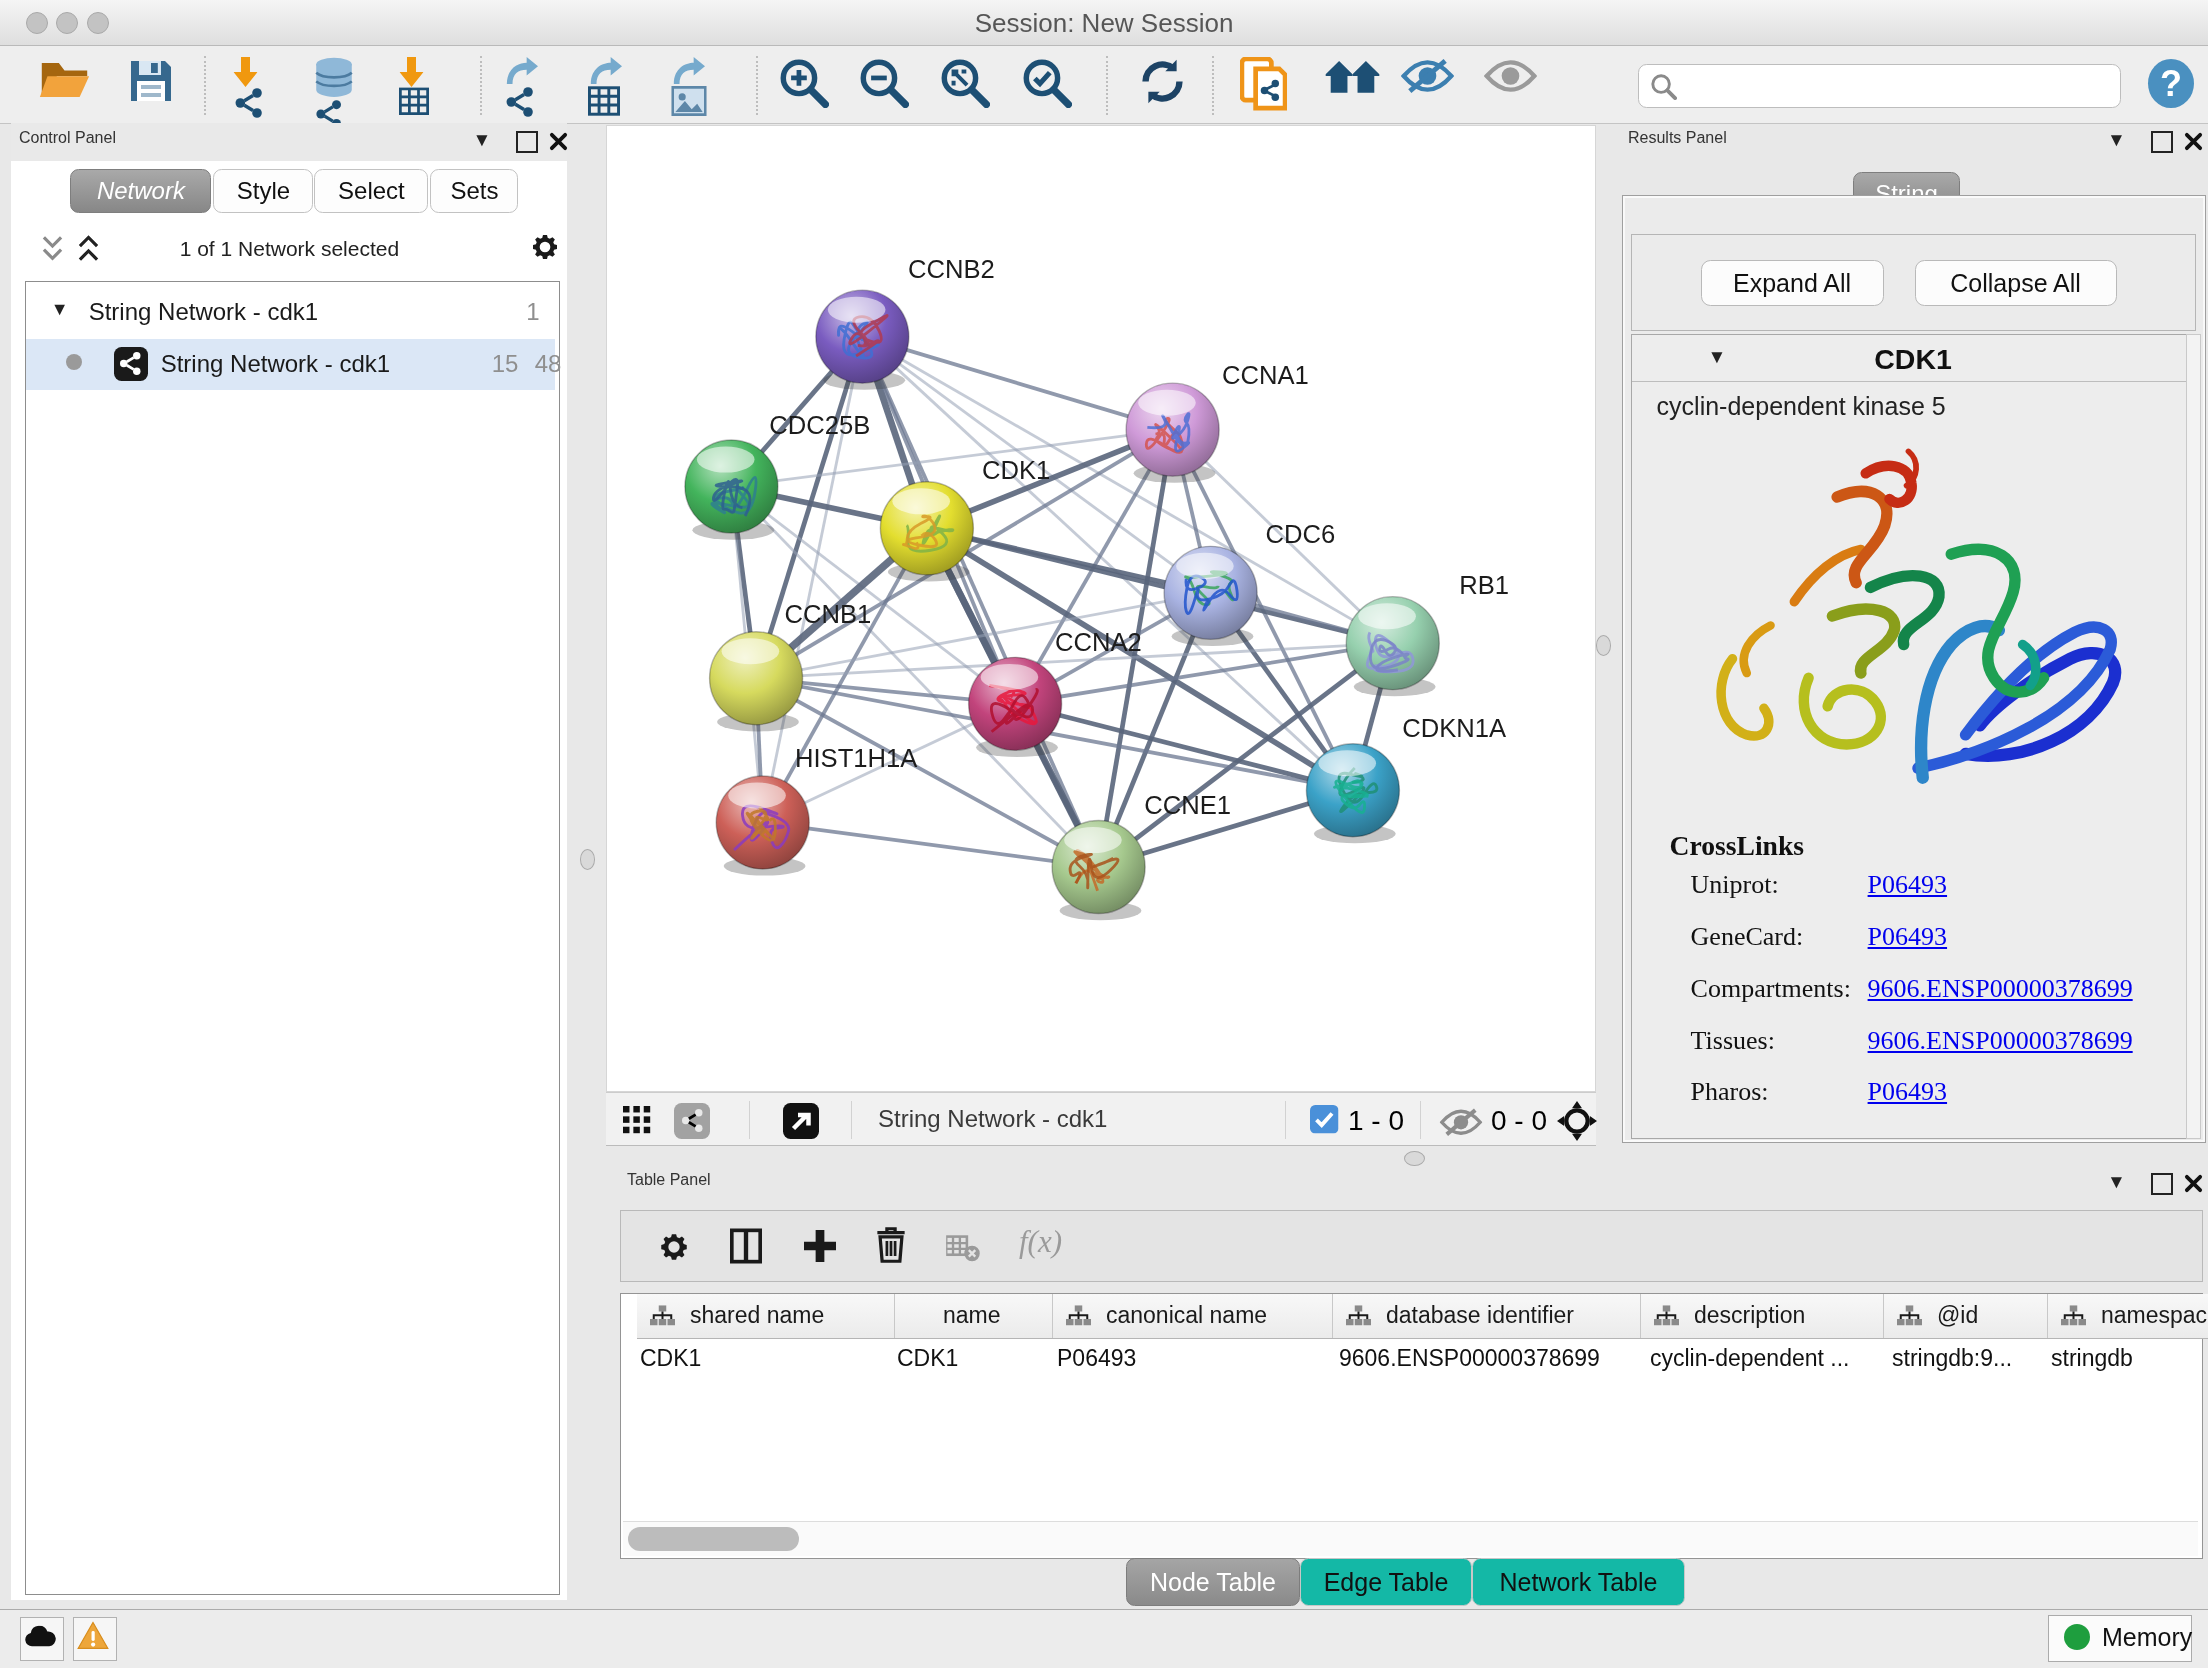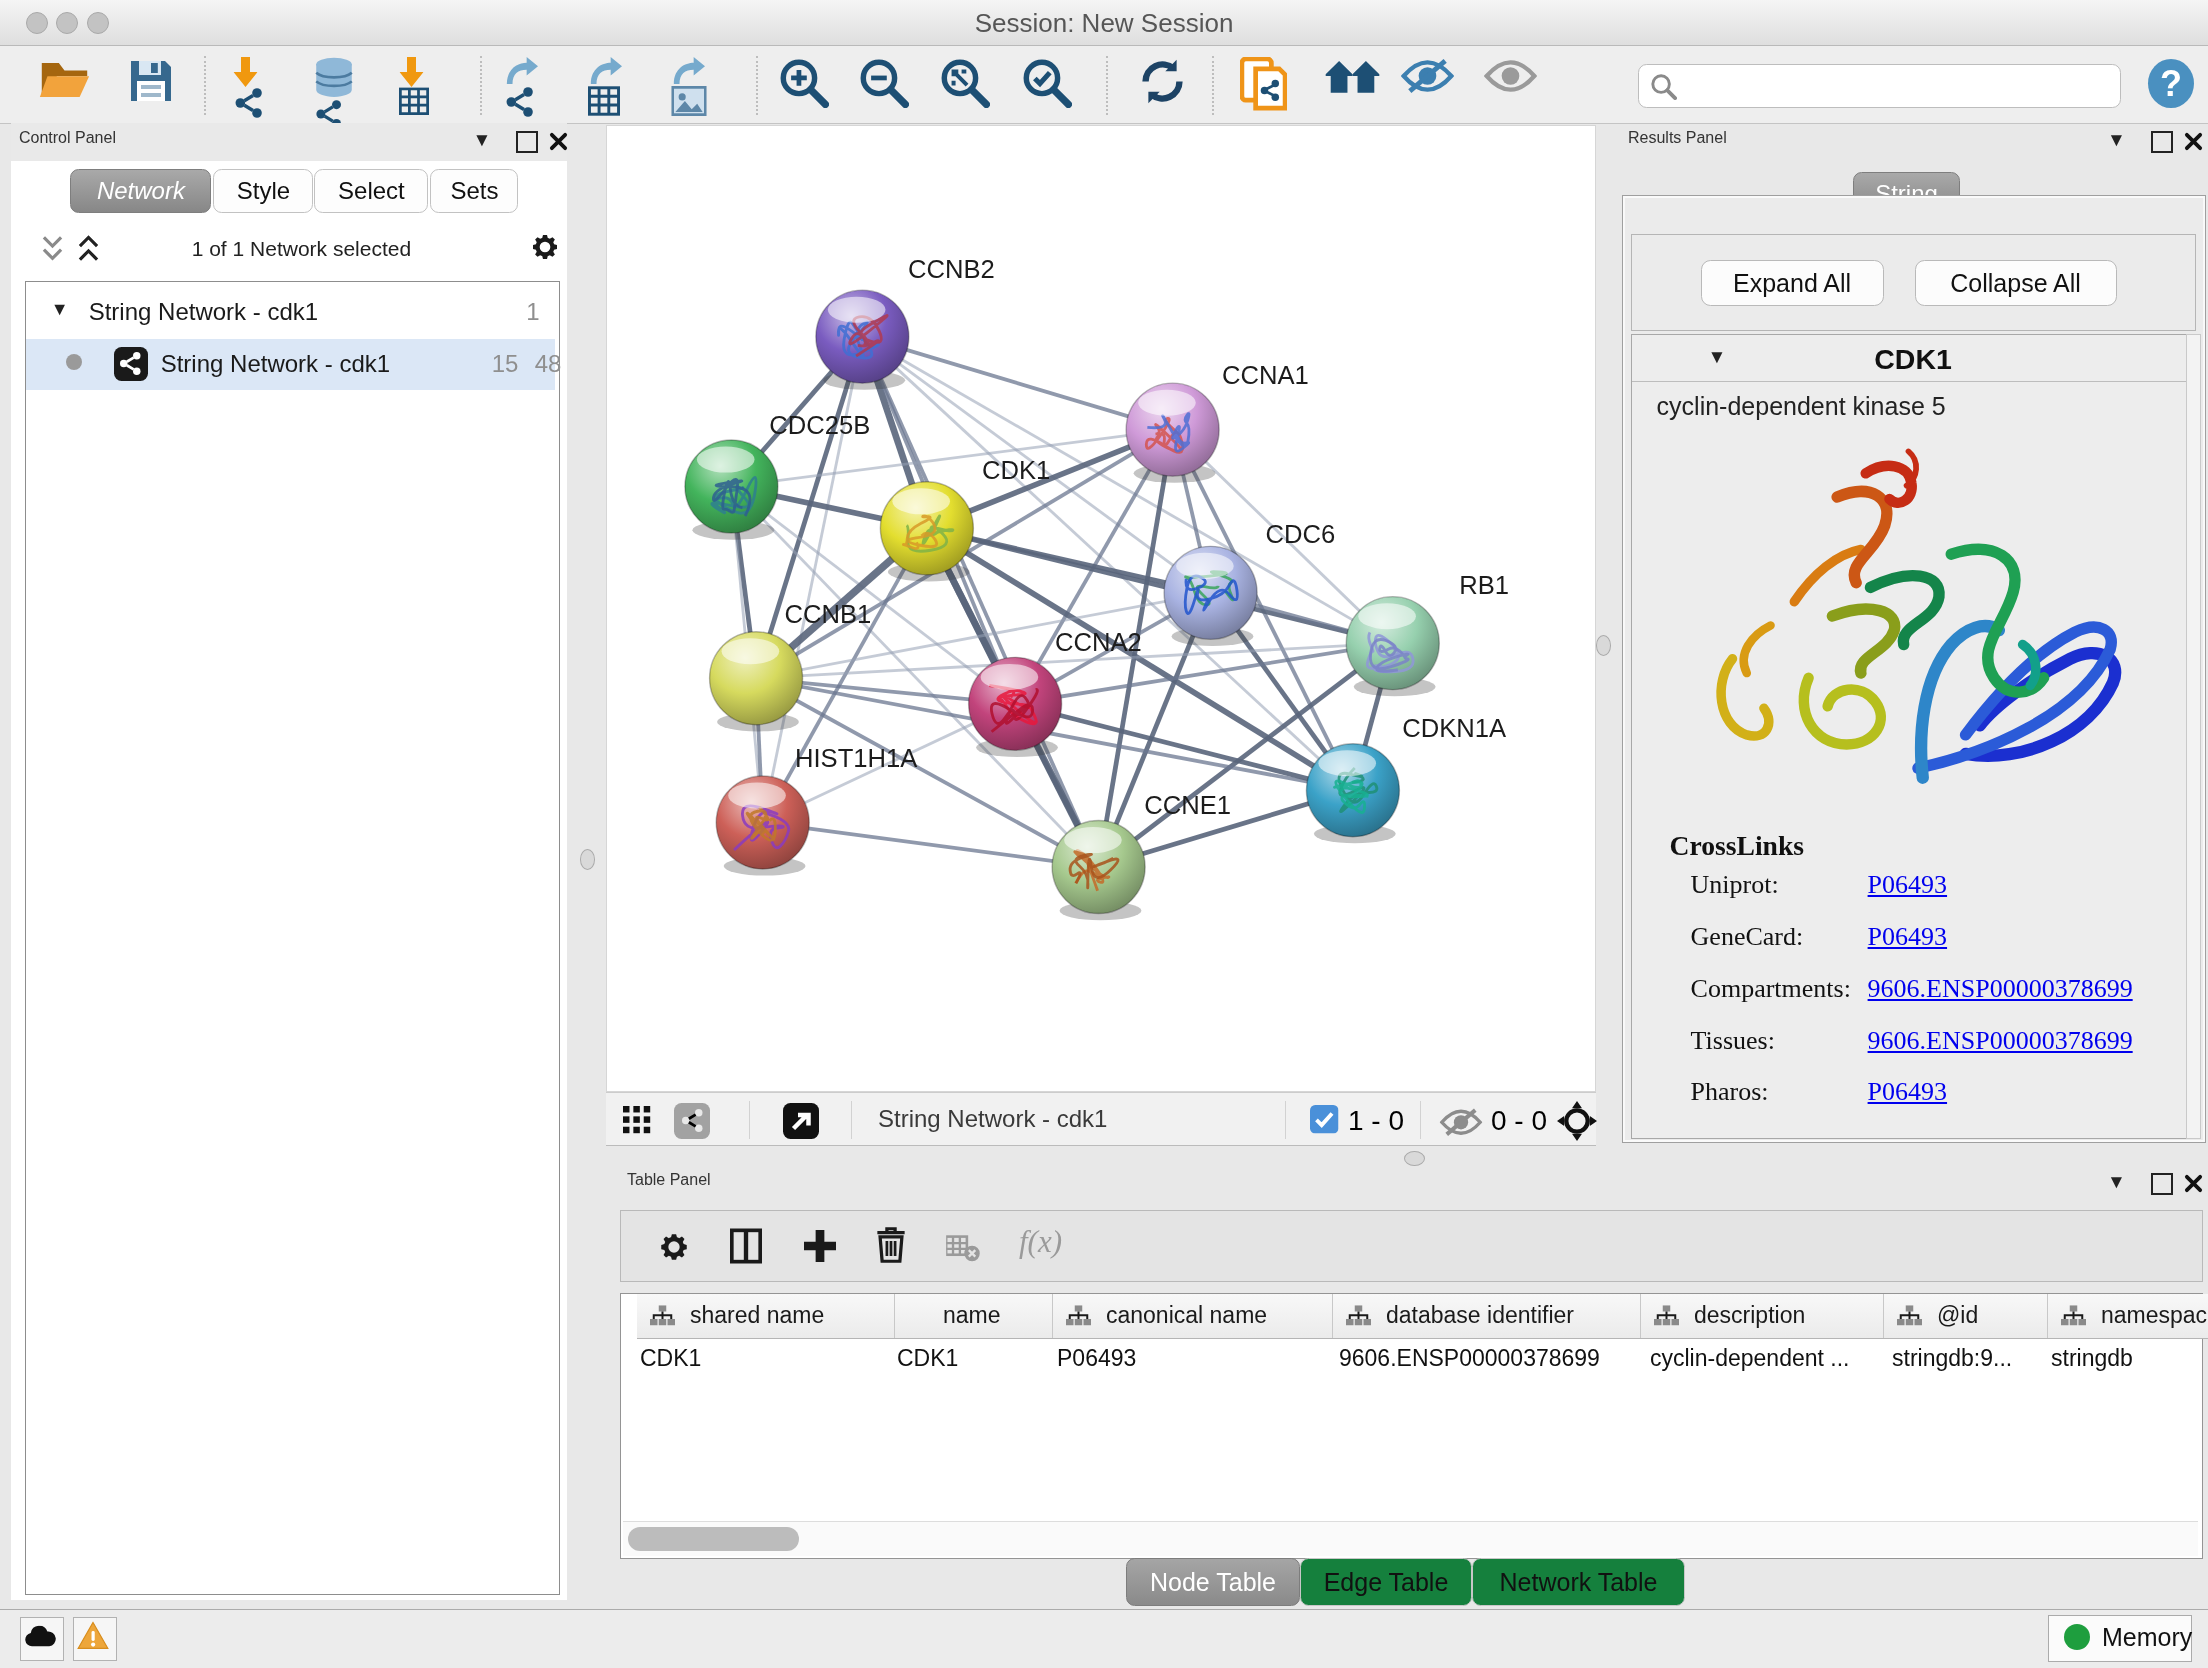--- a/index.html
+++ b/index.html
@@ -12,21 +12,21 @@
   
   .toolbar{left:0;top:46px;width:2208px;height:77px;background:#eeeeee;border-bottom:1px solid #c4c4c4;}
   .tbi{position:absolute;top:11.4px;width:55px;height:55px;}
   .tsep{position:absolute;top:9.5px;height:59px;border-left:2.9px dotted #bdbdbd;}
   .searchbox{position:absolute;left:1638px;top:18px;width:481px;height:42px;background:#fff;border:1.9px solid #bdbdbd;border-radius:8.6px;}
   .searchbox svg{position:absolute;left:11.4px;top:7.6px;}
   .searchbox input{position:absolute;left:49px;top:1.9px;width:418px;height:32px;border:none;outline:none;font-size:23px;background:transparent;}
   .helpbtn{position:absolute;left:2148px;top:13.3px;width:46px;height:49px;background:#4a90c0;border-radius:50%;color:#fff;font-size:36px;font-weight:bold;text-align:center;line-height:49px;}
   
   .phead{font-size:16px;color:#333;}
-  .pctl{font-size:21px;color:#222;margin-left:12px;}
+  .pctl{font-size:21px;color:#222;}
   .sqicon{width:18px;height:18px;border:2.9px solid #222;display:inline-block;}
   .tri{font-size:19px;color:#222;}
   
   .cpanel{left:11.4px;top:123px;width:556px;height:1477px;background:#fff;}
   .cp-headstrip{left:0;top:0;width:556px;height:38px;background:#e9e9e9;}
   .tabbtn{position:absolute;height:44px;border-radius:8.6px;font-size:24px;text-align:center;background:#fdfdfd;border:1px solid #c2c2c2;color:#111;box-sizing:border-box;}
   .tabbtn.sel{background:linear-gradient(#a9a9a9,#878787);color:#fff;border:1px solid #7e7e7e;font-style:italic;}
   .listbox{left:13.3px;top:158px;width:533px;height:1312px;border:1.9px solid #8d8d8d;background:#fff;}
   .treerow{position:absolute;left:0;width:529px;height:51px;font-size:24px;color:#1a1a1a;}
   .cnt{color:#8f8f8f;}
@@ -56,21 +56,21 @@
   
   .tpanel{left:594px;top:1167px;width:1614px;height:442px;}
   .ttool{position:absolute;left:26px;top:43px;width:1583px;height:72px;background:#e4e4e4;border:1px solid #b9b9b9;box-sizing:border-box;}
   .tbox{position:absolute;left:26px;top:126px;width:1583px;height:266px;background:#fff;border:1.9px solid #949494;box-sizing:border-box;}
   .thr{position:absolute;left:16px;top:0;width:100%;height:44px;background:linear-gradient(#f8f8f8,#ebebeb);border-bottom:1.9px solid #b5b5b5;}
   .th{position:absolute;top:0;height:44px;border-left:1px solid #c8c8c8;font-size:23px;color:#1a1a1a;overflow:hidden;white-space:nowrap;}
   .th:first-child{border-left:none;}
   .td{position:absolute;top:51px;font-size:23px;color:#111;white-space:nowrap;overflow:hidden;}
   .hscroll{position:absolute;left:1.9px;bottom:1.9px;width:1575px;height:34px;background:#fafafa;border-top:1px solid #ddd;}
   .hthumb{position:absolute;left:4.8px;top:4.8px;width:171px;height:24px;border-radius:12.4px;background:#bcbcbc;}
-  .btab{position:absolute;top:391px;height:48px;border-radius:8.6px;background:#15803d;border:1px solid #c7c7c7;font-size:25px;color:#111;text-align:center;line-height:46px;box-sizing:border-box;}
+  .btab{position:absolute;top:391px;height:48px;border-radius:8.6px;background:#14b8a6;border:1px solid #c7c7c7;font-size:25px;color:#111;text-align:center;line-height:46px;box-sizing:border-box;}
   .btab.sel{background:linear-gradient(#a5a5a5,#8a8a8a);color:#fff;border:1px solid #7d7d7d;}
   
   .statusbar{left:0;top:1609px;width:2208px;height:59px;background:#ececec;border-top:1.9px solid #ababab;box-sizing:border-box;}
   .sbtn{position:absolute;top:6.7px;width:42px;height:42px;background:#f6f6f6;border:1.9px solid #b2b2b2;}
   .membtn{position:absolute;left:2048px;top:4.8px;width:142px;height:45px;background:#fbfbfb;border:1.9px solid #ababab;font-size:25px;color:#111;}
   .grndot{position:absolute;left:15px;top:8.6px;width:26px;height:26px;border-radius:50%;background:#1e9e3e;}
   svg{display:block;}
 </style>
 </head>
 <body>

